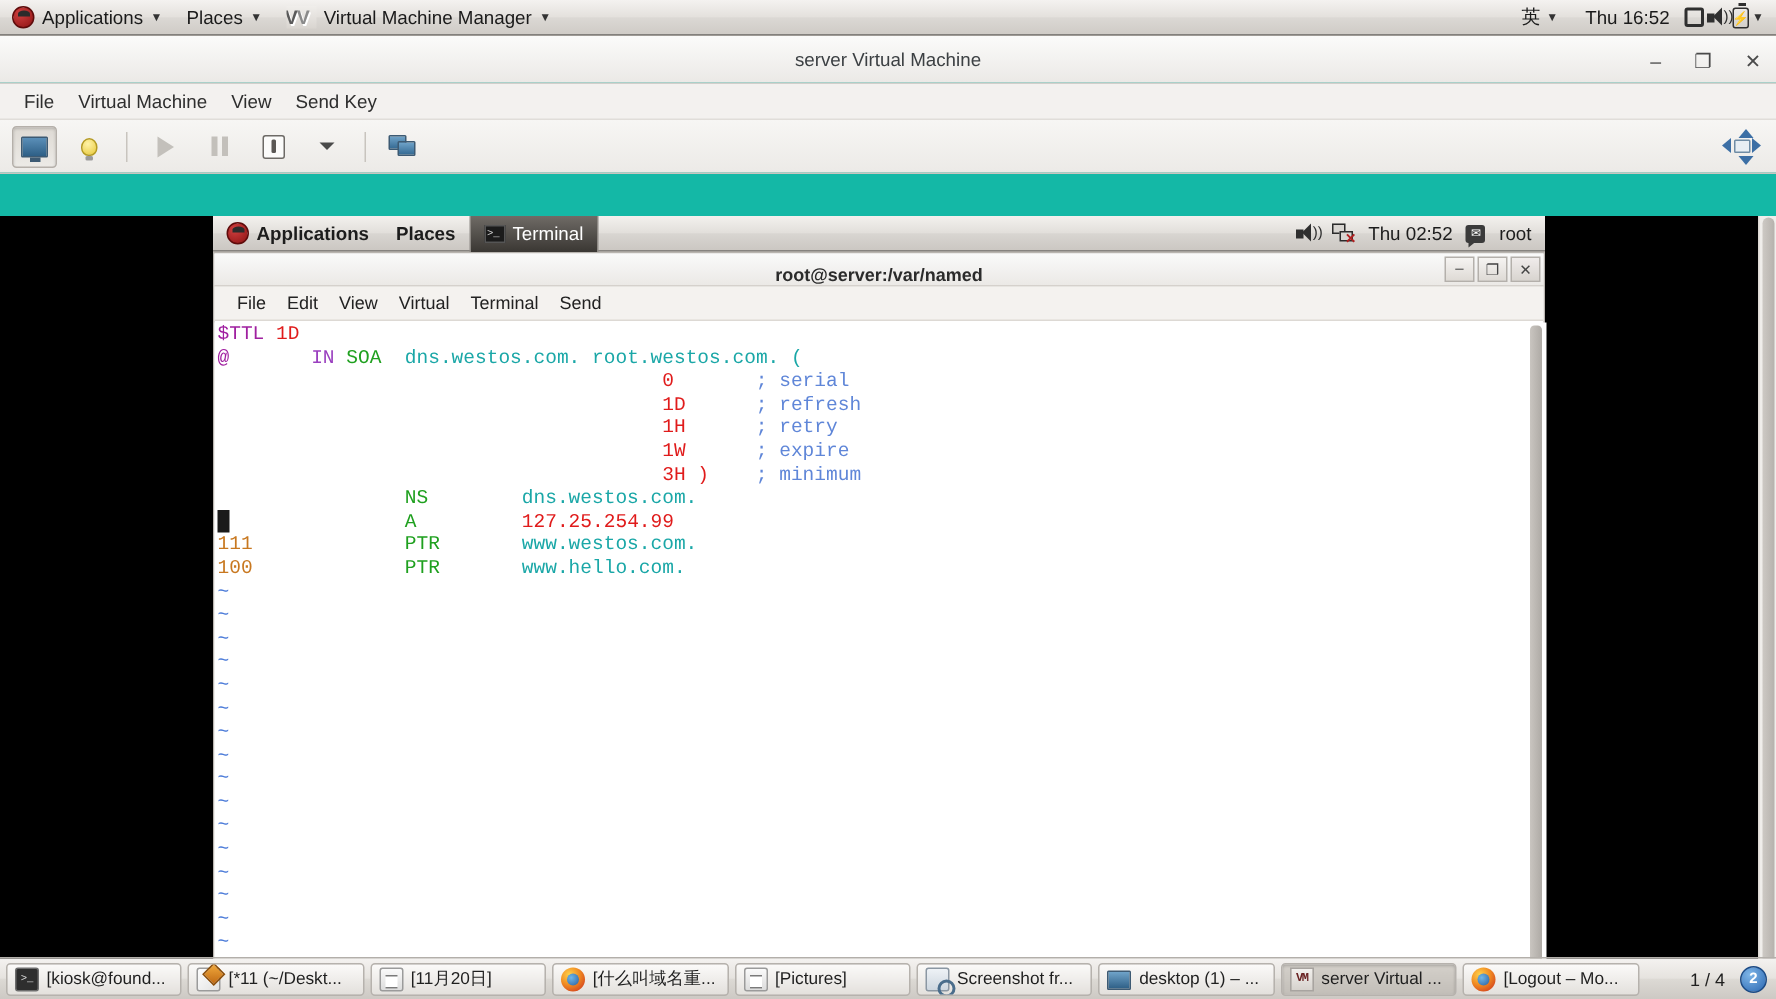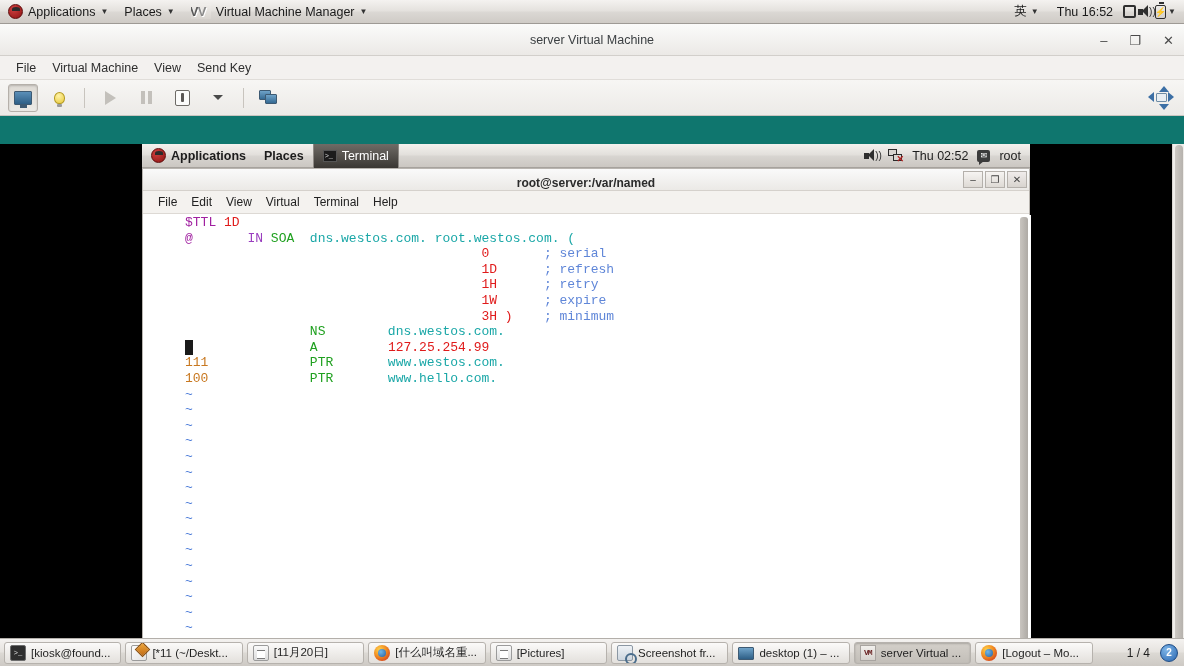--- a/index.html
+++ b/index.html
@@ -53,21 +53,21 @@
   .icon-bat {
     width:11px; height:14px; border:1.5px solid #2f2f2f; border-radius:2px;
     position:relative; display:flex; align-items:center; justify-content:center;
     font-size:9px; color:#2f2f2f;
   }
   .icon-bat::before {
     content:""; position:absolute; top:-3.5px; left:3px; width:5px; height:2px; background:#2f2f2f;
   }
 
   
-  #vmm-window { position:absolute; left:0; top:24px; width:1184px; height:614px; background:#0f766e; }
+  #vmm-window { position:absolute; left:0; top:24px; width:1184px; height:614px; background:#14b8a6; }
   #vmm-titlebar {
     height: 32px; width:100%;
     background: linear-gradient(to bottom, #fbfbfa 0%, #ebe9e6 100%);
     border-bottom:1px solid #d2cfcb;
     position: relative; display:flex; align-items:center; justify-content:center;
   }
   #vmm-title { font-size: 12.5px; color:#3c4043; font-weight:500; }
   .win-btns { position:absolute; right:10px; top:0; height:32px; display:flex; align-items:center; gap:22px; }
   .win-btn { font-size:13px; color:#4a4a4a; line-height:1; cursor:default; }
   #vmm-menubar {
@@ -215,21 +215,21 @@
     font-size:13px; line-height:15.6px; white-space:pre;
     background:#fff;
   }
   #term-scroll {
     position:absolute; right:2px; top:2px; width:10px; height:444px; background:#fff;
   }
   #term-scroll .t-thumb {
     position:absolute; left:1px; top:0px; width:8px; height:440px;
     background:linear-gradient(to right,#c9c5c0,#aeaaa5); border-radius:3px;
   }
-  .tline { height:15.6px;margin-left:40px; }
+  .tline { height:15.6px; }
   .c-magenta { color:#a020a0; }
   .c-red     { color:#e01b1b; }
   .c-purple  { color:#9a3fbf; }
   .c-green   { color:#1fa01f; }
   .c-teal    { color:#1aa7a7; }
   .c-blue    { color:#5f86d8; }
   .c-orange  { color:#c87820; }
   .c-tilde   { color:#4a7ad8; }
   .cursor-blk { background:#1a1a1a; color:#1a1a1a; }
 
@@ -443,21 +443,21 @@
           <span class="tw-btn close">✕</span>
         </div>
       </div>
 
       <div id="term-menubar">
         <span class="tmenu">File</span>
         <span class="tmenu">Edit</span>
         <span class="tmenu">View</span>
         <span class="tmenu">Virtual</span>
         <span class="tmenu">Terminal</span>
-        <span class="tmenu">Help</span>
+        <span class="tmenu">Send</span>
       </div>
 
       <div id="term-body">
         <div id="term-screen"><div class="tline"><span class="c-magenta">$TTL</span> <span class="c-red">1D</span></div><div class="tline"><span class="c-magenta">@       </span><span class="c-purple">IN</span> <span class="c-green">SOA</span>  <span class="c-teal">dns.westos.com.</span> <span class="c-teal">root.westos.com.</span> <span class="c-teal">(</span></div><div class="tline">                                      <span class="c-red">0       </span><span class="c-blue">; serial</span></div><div class="tline">                                      <span class="c-red">1D      </span><span class="c-blue">; refresh</span></div><div class="tline">                                      <span class="c-red">1H      </span><span class="c-blue">; retry</span></div><div class="tline">                                      <span class="c-red">1W      </span><span class="c-blue">; expire</span></div><div class="tline">                                      <span class="c-red">3H )    </span><span class="c-blue">; minimum</span></div><div class="tline"><span class="c-orange">                </span><span class="c-green">NS    </span>    <span class="c-teal">dns.westos.com.</span></div><div class="tline"><span class="cursor-blk">&nbsp;</span>               <span class="c-green">A     </span>    <span class="c-red">127.25.254.99</span></div><div class="tline"><span class="c-orange">111             </span><span class="c-green">PTR   </span>    <span class="c-teal">www.westos.com.</span></div><div class="tline"><span class="c-orange">100             </span><span class="c-green">PTR   </span>    <span class="c-teal">www.hello.com.</span></div><div class="tline"><span class="c-tilde">~</span></div><div class="tline"><span class="c-tilde">~</span></div><div class="tline"><span class="c-tilde">~</span></div><div class="tline"><span class="c-tilde">~</span></div><div class="tline"><span class="c-tilde">~</span></div><div class="tline"><span class="c-tilde">~</span></div><div class="tline"><span class="c-tilde">~</span></div><div class="tline"><span class="c-tilde">~</span></div><div class="tline"><span class="c-tilde">~</span></div><div class="tline"><span class="c-tilde">~</span></div><div class="tline"><span class="c-tilde">~</span></div><div class="tline"><span class="c-tilde">~</span></div><div class="tline"><span class="c-tilde">~</span></div><div class="tline"><span class="c-tilde">~</span></div><div class="tline"><span class="c-tilde">~</span></div><div class="tline"><span class="c-tilde">~</span></div><div class="tline"><span class="c-tilde">~</span></div></div>
         <div id="term-scroll">
           <div class="t-thumb"></div>
         </div>
       </div>
     </div>
 

